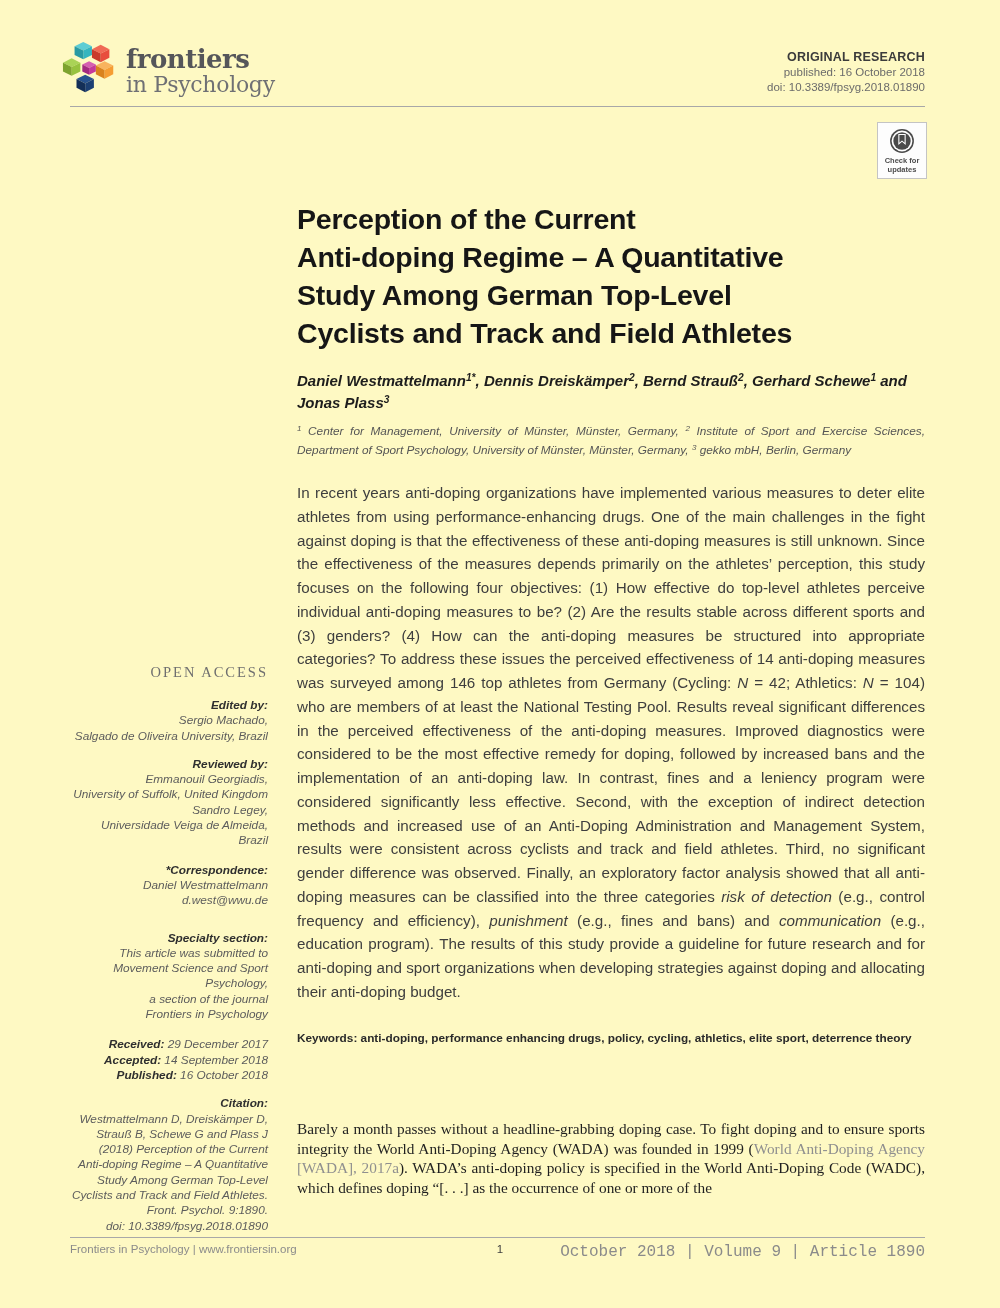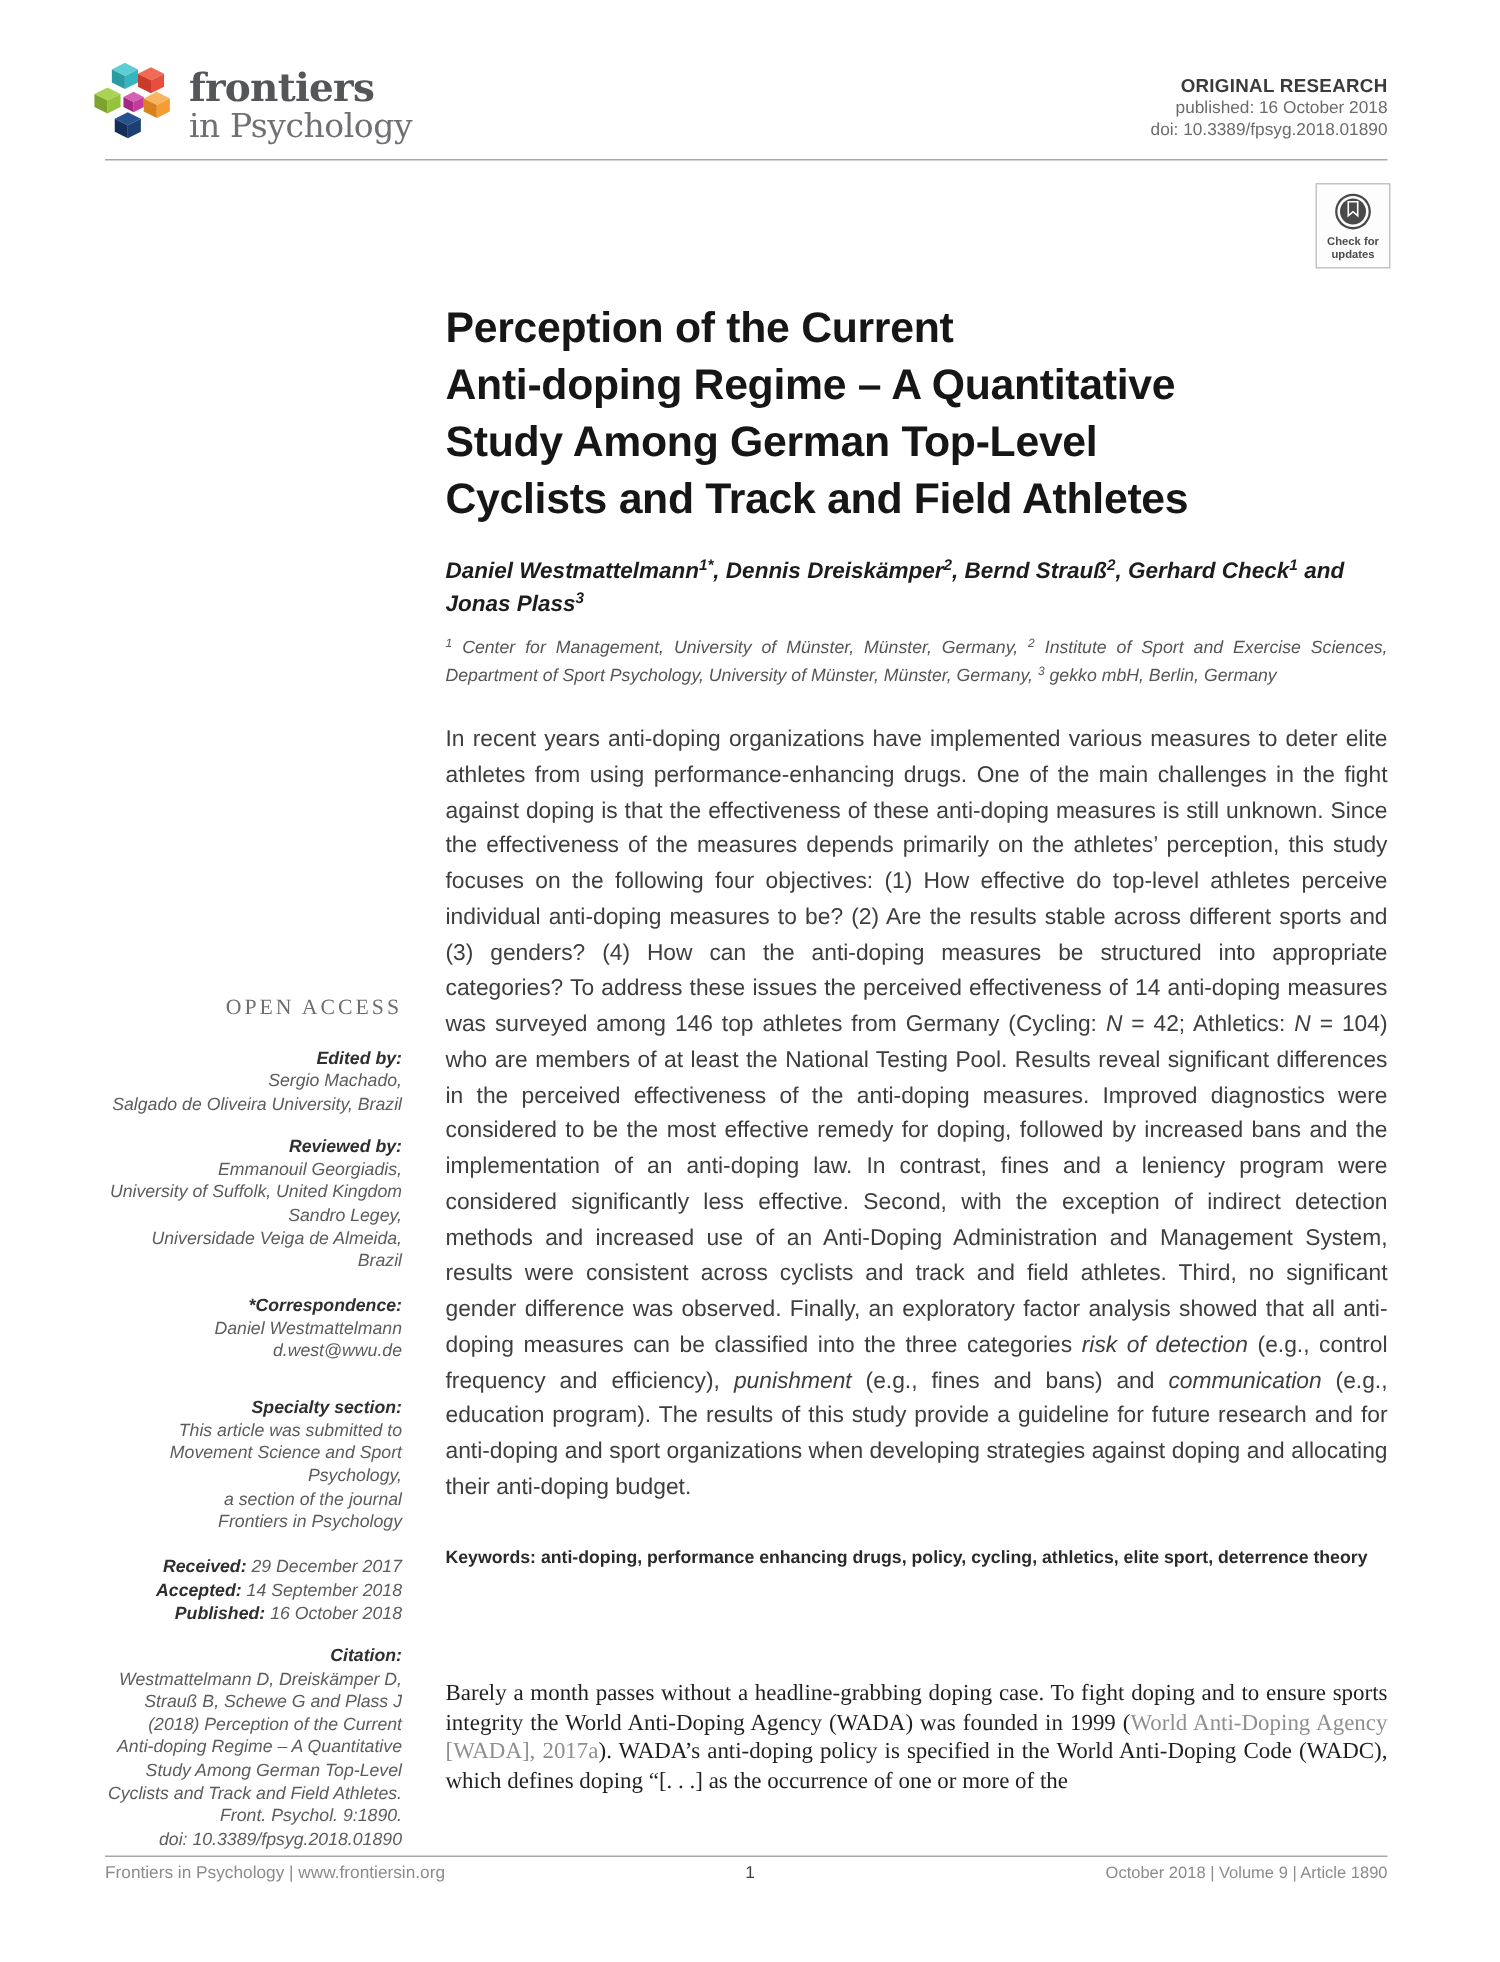--- a/index.html
+++ b/index.html
@@ -1,17 +1,17 @@
 <!DOCTYPE html>
 <html><head>
 <meta charset="utf-8">
 <style>
   html,body{margin:0;padding:0;background:#e9e9e9;}
   .page{
-    position:relative;width:1000px;height:1308px;background:#ffffff;
+    position:relative;width:1000px;height:1308px;background:#fef9c3;
     font-family:"Liberation Sans",sans-serif;overflow:hidden;margin:0 auto;
   }
   
   .logo-wrap{position:absolute;left:62px;top:38px;display:flex;align-items:flex-start;}
   .logo-cubes{width:58px;height:60px;}
   .logo-text{margin-left:6px;margin-top:8px;font-family:"DejaVu Serif",serif;}
   .logo-line1{font-size:26px;font-weight:bold;color:#55565a;line-height:26px;letter-spacing:-0.5px;}
   .logo-line2{font-size:22px;color:#6f7074;line-height:26px;letter-spacing:-0.3px;}
   .header-right{position:absolute;right:75px;top:50px;text-align:right;}
   .article-type{font-size:12.5px;font-weight:bold;color:#3b3b3b;letter-spacing:.2px;line-height:15px;}
@@ -41,21 +41,21 @@
   .keywords{top:1031px;font-size:11.8px;font-weight:bold;color:#2a2a2a;}
   .intro-head{top:1076px;font-size:17.5px;font-weight:bold;color:#111111;letter-spacing:.2px;}
   .intro-body{top:1119px;font-family:"Liberation Serif",serif;font-size:15.3px;line-height:19.6px;color:#1f1f1f;text-align:justify;}
   .seg-i{font-style:italic;}
   .seg-sup{font-size:68%;position:relative;top:-0.45em;}
   .seg-link{color:#8f8f8f;cursor:pointer;}
   
   .rule-bottom{position:absolute;left:70px;right:75px;top:1237px;border-top:1px solid #a8a8a8;}
   .footer-left{position:absolute;left:70px;top:1243px;font-size:11.5px;color:#8b8b8b;}
   .footer-page{position:absolute;left:0;width:100%;top:1243px;text-align:center;font-size:11.5px;color:#3f3f3f;}
-  .footer-right{position:absolute;right:75px;top:1243px;font-size:11px;color:#8b8b8b;}
+  .footer-right{position:absolute;right:75px;top:1243px;font-size:16px;color:#8b8b8b;font-family:Liberation Mono, monospace;}
 </style>
 </head>
 <body>
 
 <div class="page">
 
   <div class="logo-wrap">
     <svg class="logo-cubes" viewBox="0 0 60 62">
 
       <polygon points="22,4 31,8.5 22,13 13,8.5" fill="#5ecdd4"></polygon>
@@ -151,21 +151,21 @@
           <div class="sb-line">Anti-doping Regime – A Quantitative</div>
           <div class="sb-line">Study Among German Top-Level</div>
           <div class="sb-line">Cyclists and Track and Field Athletes.</div>
           <div class="sb-line">Front. Psychol. 9:1890.</div>
           <div class="sb-line">doi: 10.3389/fpsyg.2018.01890</div>
         </div>
       </div>
   </div>
 
   <div class="main-col title">Perception of the Current<br>Anti-doping Regime – A Quantitative<br>Study Among German Top-Level<br>Cyclists and Track and Field Athletes</div>
-  <div class="main-col authors"><span>Daniel Westmattelmann</span><span class="seg-sup">1*</span><span>, Dennis Dreiskämper</span><span class="seg-sup">2</span><span>, Bernd Strauß</span><span class="seg-sup">2</span><span>, Gerhard Check</span><span class="seg-sup">1</span><span> and Jonas Plass</span><span class="seg-sup">3</span></div>
+  <div class="main-col authors"><span>Daniel Westmattelmann</span><span class="seg-sup">1*</span><span>, Dennis Dreiskämper</span><span class="seg-sup">2</span><span>, Bernd Strauß</span><span class="seg-sup">2</span><span>, Gerhard Schewe</span><span class="seg-sup">1</span><span> and Jonas Plass</span><span class="seg-sup">3</span></div>
   <div class="main-col affils"><span class="seg-sup">1</span><span> Center for Management, University of Münster, Münster, Germany, </span><span class="seg-sup">2</span><span> Institute of Sport and Exercise Sciences, Department of Sport Psychology, University of Münster, Münster, Germany, </span><span class="seg-sup">3</span><span> gekko mbH, Berlin, Germany</span></div>
   <div class="main-col abstract"><span>In recent years anti-doping organizations have implemented various measures to deter elite athletes from using performance-enhancing drugs. One of the main challenges in the fight against doping is that the effectiveness of these anti-doping measures is still unknown. Since the effectiveness of the measures depends primarily on the athletes’ perception, this study focuses on the following four objectives: (1) How effective do top-level athletes perceive individual anti-doping measures to be? (2) Are the results stable across different sports and (3) genders? (4) How can the anti-doping measures be structured into appropriate categories? To address these issues the perceived effectiveness of 14 anti-doping measures was surveyed among 146 top athletes from Germany (Cycling: </span><span class="seg-i">N</span><span> = 42; Athletics: </span><span class="seg-i">N</span><span> = 104) who are members of at least the National Testing Pool. Results reveal significant differences in the perceived effectiveness of the anti-doping measures. Improved diagnostics were considered to be the most effective remedy for doping, followed by increased bans and the implementation of an anti-doping law. In contrast, fines and a leniency program were considered significantly less effective. Second, with the exception of indirect detection methods and increased use of an Anti-Doping Administration and Management System, results were consistent across cyclists and track and field athletes. Third, no significant gender difference was observed. Finally, an exploratory factor analysis showed that all anti-doping measures can be classified into the three categories </span><span class="seg-i">risk of detection</span><span> (e.g., control frequency and efficiency), </span><span class="seg-i">punishment</span><span> (e.g., fines and bans) and </span><span class="seg-i">communication</span><span> (e.g., education program). The results of this study provide a guideline for future research and for anti-doping and sport organizations when developing strategies against doping and allocating their anti-doping budget.</span></div>
   <div class="main-col keywords">Keywords: anti-doping, performance enhancing drugs, policy, cycling, athletics, elite sport, deterrence theory</div>
   <div class="main-col intro-body"><span>Barely a month passes without a headline-grabbing doping case. To fight doping and to ensure sports integrity the World Anti-Doping Agency (WADA) was founded in 1999 (</span><span class="seg-link">World Anti-Doping Agency [WADA], 2017a</span><span>). WADA’s anti-doping policy is specified in the World Anti-Doping Code (WADC), which defines doping “[. . .] as the occurrence of one or more of the</span></div>
 
   <div class="rule-bottom"></div>
   <div class="footer-left">Frontiers in Psychology | www.frontiersin.org</div>
   <div class="footer-page">1</div>
   <div class="footer-right">October 2018 | Volume 9 | Article 1890</div>
 

